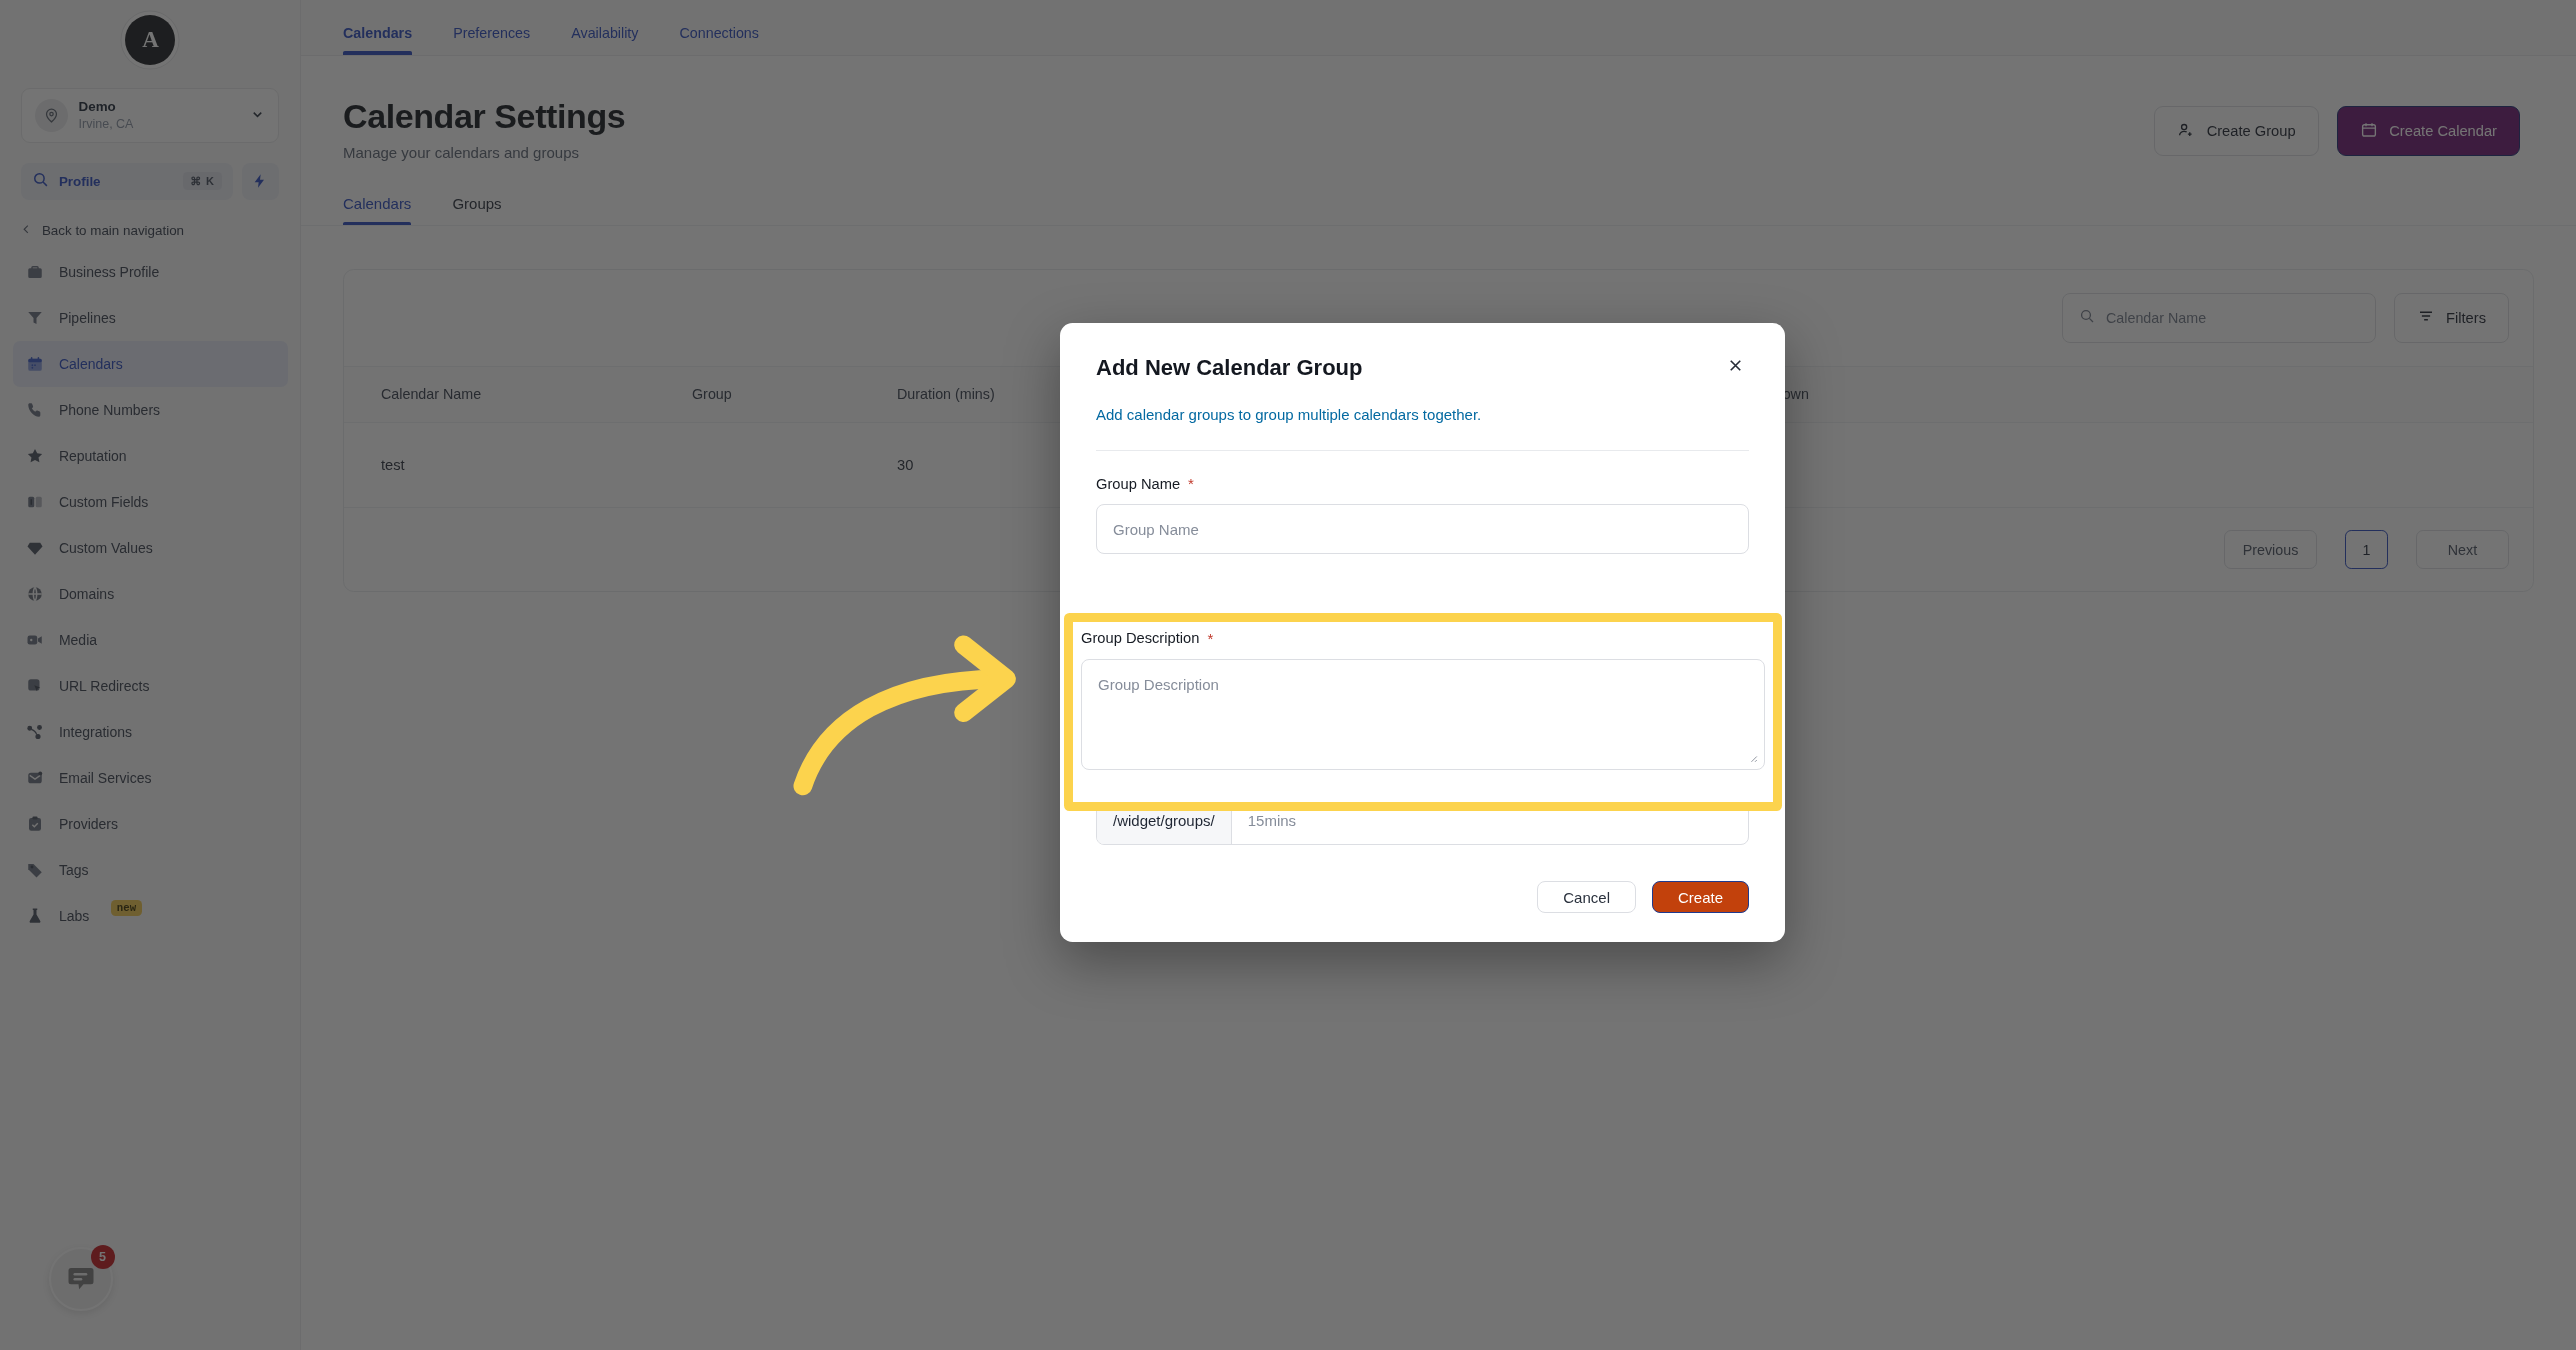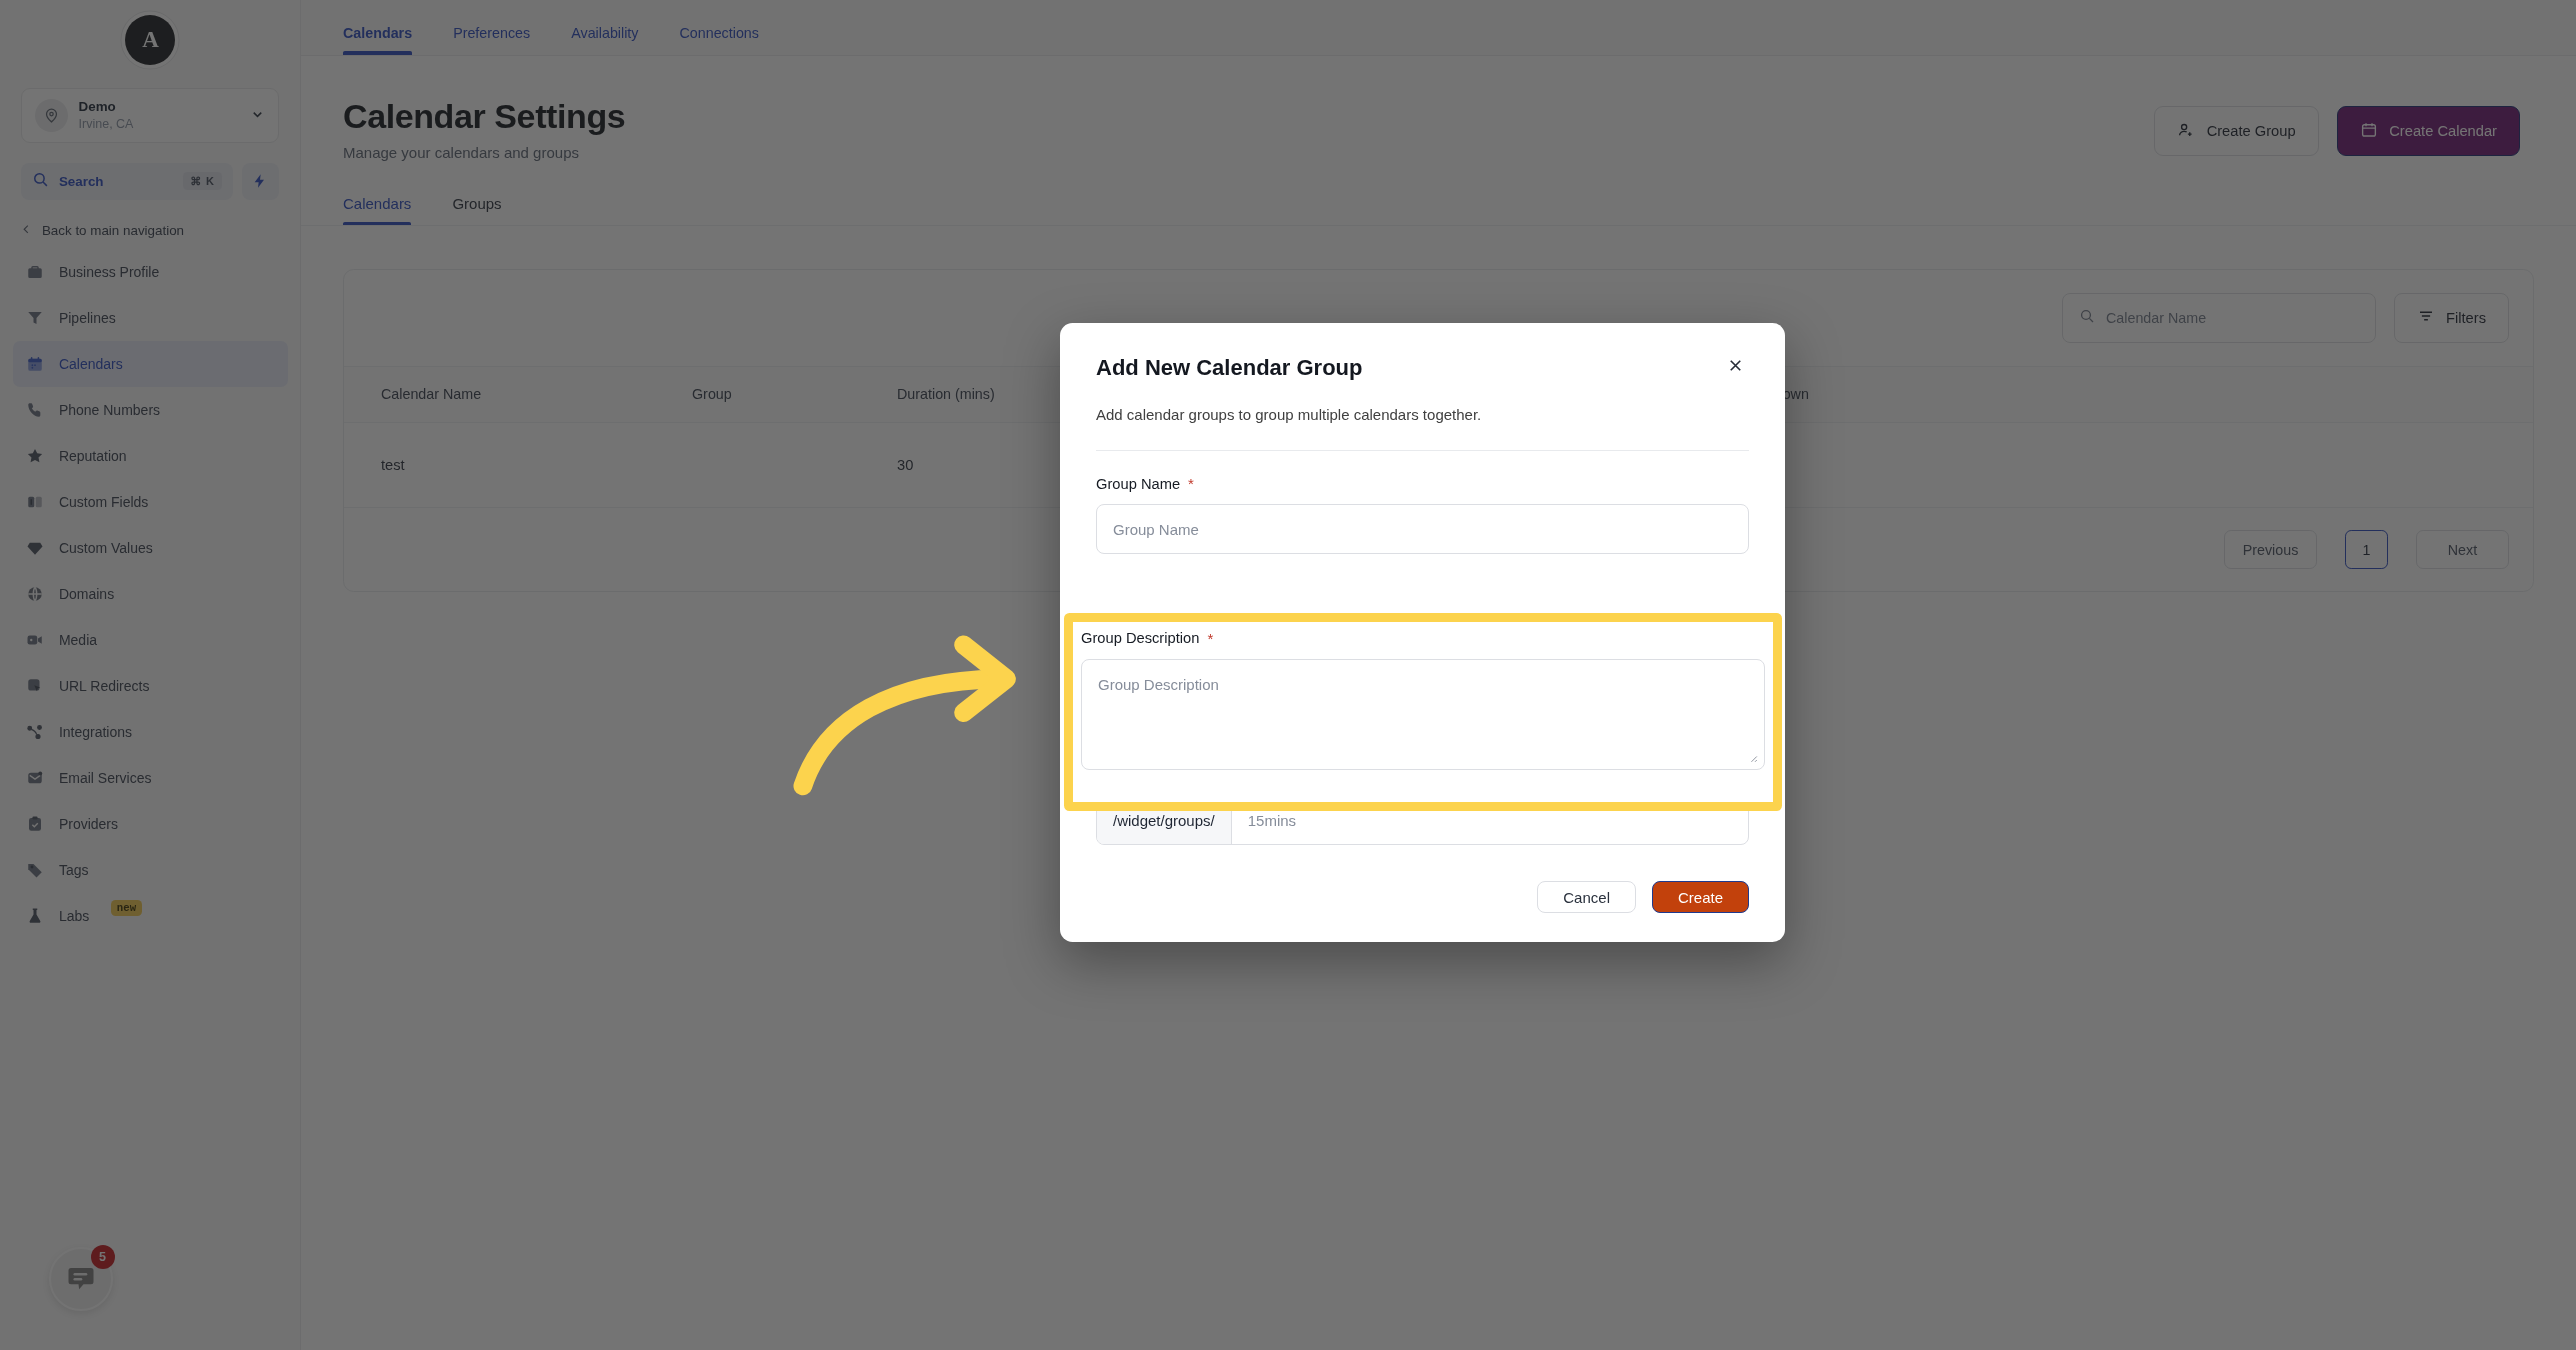--- a/index.html
+++ b/index.html
@@ -201,21 +201,21 @@
   }
   .modal {
     position: absolute; left: 1060px; top: 323px; width: 725px;
     background: #ffffff; border-radius: 12.5px; z-index: 60;
     box-shadow: 0 19.6px 54px rgba(0,0,0,.35);
     padding: 32px 36px 28.6px 36px;
   }
   .modal-head { display: flex; align-items: flex-start; justify-content: space-between; }
   .modal-title { font-size: 22px; font-weight: 700; color: #141820; }
   .modal-close { font-size: 24px; color: #272d38; line-height: 1; cursor: pointer; padding: 0 3.6px;}
-  .modal-desc { font-size: 15px; color: #404040; margin-top: 25px; }
+  .modal-desc { font-size: 15px; color: #0369a1; margin-top: 25px; }
   .modal-rule { height: 0.9px; background: #e8eaed; margin: 27px 0 0 0; }
 
   .field { margin-top: 25px; }
   .f-label { font-size: 14.7px; color: #161b23; display: flex; align-items: center; gap: 8px; }
   .req { color: #c0392b; font-size: 15px; line-height: 1;}
   .f-input {
     margin-top: 12.5px; height: 50px; border: 0.9px solid #dcdee3; border-radius: 8px;
     display: flex; align-items: center; padding: 0 16px;
     font-size: 15px; color: #868d9a; background: #fff;
   }
@@ -285,21 +285,21 @@
     </div>
 
     <div class="search-row">
       <div class="search-box">
         <span>
           <svg width="17" height="17" viewBox="0 0 24 24" fill="none" stroke="#2b4bc0" stroke-width="2.1">
             <circle cx="10.5" cy="10.5" r="6.6"></circle>
               <path d="M15.6 15.6L21 21"></path>
           </svg>
         </span>
-        <span class="search-label">Search</span>
+        <span class="search-label">Profile</span>
         <span class="kbd">⌘ K</span>
       </div>
       <div class="bolt-box">
         <svg width="16" height="18" viewBox="0 0 24 24" fill="#2b4bc0">
             <path d="M13 2L4 14h6l-1 8 9-12h-6l1-8z"></path>
           </svg>
       </div>
     </div>
 
     <div class="back-nav">

